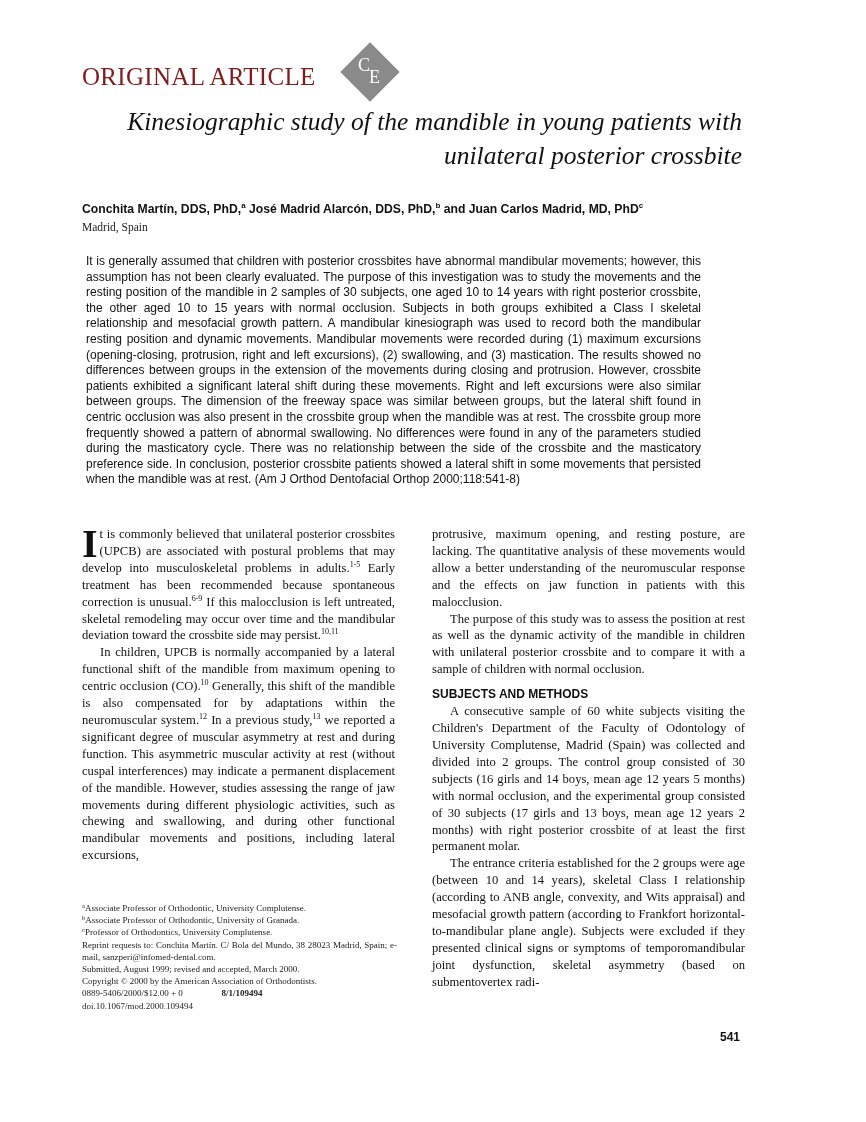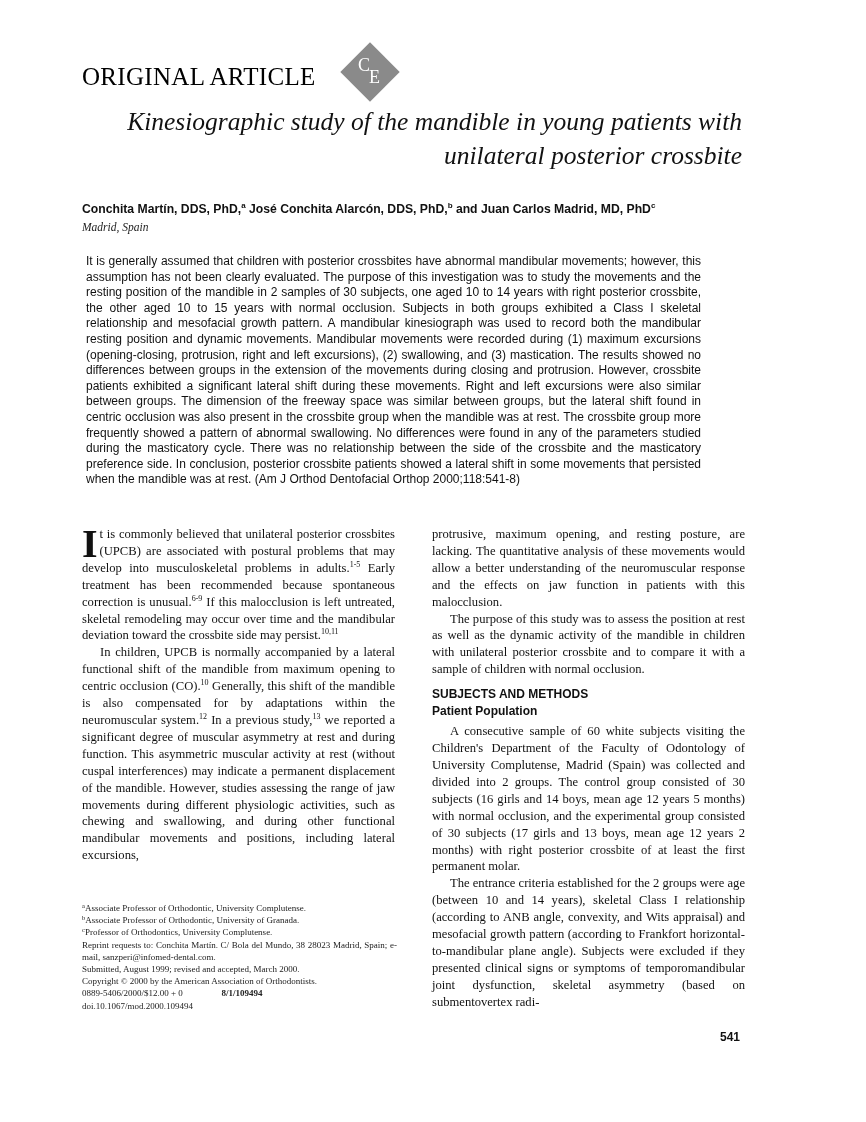--- a/index.html
+++ b/index.html
@@ -19,21 +19,21 @@
       left: 82px;
       top: 48px;
       height: 56px;
       display: flex;
       align-items: center;
     }
     .section-label {
       font-family: "Liberation Serif", serif;
       font-size: 25px;
       letter-spacing: 0.3px;
-      color: #000000;
+      color: #7f1d1d;
       line-height: 1;
     }
     .ce-logo {
       position: absolute;
       left: 341px;
       top: 43px;
       width: 58px;
       height: 58px;
     }
     .ce-logo .diamond {
@@ -90,21 +90,20 @@
       font-size: 8px;
       font-weight: bold;
       vertical-align: 5px;
       line-height: 0;
     }
     .affiliation {
       position: absolute;
       left: 82px;
       top: 221px;
       font-family: "Liberation Serif", serif;
-      font-style: italic;
       font-size: 11.5px;
       color: #222;
     }
     .abstract {
       position: absolute;
       left: 82px;
       top: 250px;
       width: 615px;
       font-family: "Liberation Sans", sans-serif;
       font-size: 12px;
@@ -199,36 +198,35 @@
 </div>
 <div class="ce-logo">
   <div class="diamond"></div>
   <span class="c">C</span>
   <span class="e">E</span>
 </div>
 
 <h1 class="title">Kinesiographic study of the mandible in young patients with unilateral posterior crossbite</h1>
 
 <div class="authors">
-  <span>Conchita Martín, DDS, PhD,</span><sup>a</sup><span> José Conchita Alarcón, DDS, PhD,</span><sup>b</sup><span> and Juan Carlos Madrid, MD, PhD</span><sup>c</sup>
+  <span>Conchita Martín, DDS, PhD,</span><sup>a</sup><span> José Madrid Alarcón, DDS, PhD,</span><sup>b</sup><span> and Juan Carlos Madrid, MD, PhD</span><sup>c</sup>
 </div>
 <div class="affiliation">Madrid, Spain</div>
 
 <p class="abstract">It is generally assumed that children with posterior crossbites have abnormal mandibular movements; however, this assumption has not been clearly evaluated. The purpose of this investigation was to study the movements and the resting position of the mandible in 2 samples of 30 subjects, one aged 10 to 14 years with right posterior crossbite, the other aged 10 to 15 years with normal occlusion. Subjects in both groups exhibited a Class I skeletal relationship and mesofacial growth pattern. A mandibular kinesiograph was used to record both the mandibular resting position and dynamic movements. Mandibular movements were recorded during (1) maximum excursions (opening-closing, protrusion, right and left excursions), (2) swallowing, and (3) mastication. The results showed no differences between groups in the extension of the movements during closing and protrusion. However, crossbite patients exhibited a significant lateral shift during these movements. Right and left excursions were also similar between groups. The dimension of the freeway space was similar between groups, but the lateral shift found in centric occlusion was also present in the crossbite group when the mandible was at rest. The crossbite group more frequently showed a pattern of abnormal swallowing. No differences were found in any of the parameters studied during the masticatory cycle. There was no relationship between the side of the crossbite and the masticatory preference side. In conclusion, posterior crossbite patients showed a lateral shift in some movements that persisted when the mandible was at rest. (Am J Orthod Dentofacial Orthop 2000;118:541-8)</p>
 
 <div class="col col-left">
   <p class="noindent"><span class="dropcap">I</span><span>t is commonly believed that unilateral posterior crossbites (UPCB) are associated with postural problems that may develop into musculoskeletal prob­lems in adults.</span><sup>1-5</sup><span> Early treatment has been recom­mended because spontaneous correction is unusual.</span><sup>6-9</sup><span> If this malocclusion is left untreated, skeletal remodel­ing may occur over time and the mandibular deviation toward the crossbite side may persist.</span><sup>10,11</sup></p>
   <p><span>In children, UPCB is normally accompanied by a lat­eral functional shift of the mandible from maximum opening to centric occlusion (CO).</span><sup>10</sup><span> Generally, this shift of the mandible is also compensated for by adaptations within the neuromuscular system.</span><sup>12</sup><span> In a previous study,</span><sup>13</sup><span> we reported a significant degree of muscular asymmetry at rest and during function. This asymmetric muscular activity at rest (without cuspal interferences) may indicate a permanent displacement of the mandible. However, studies assessing the range of jaw movements during different physiologic activities, such as chewing and swallowing, and during other functional mandibular movements and positions, including lateral excursions,</span></p>
 </div>
 
 <div class="col col-right">
   <p class="noindent">protrusive, maximum opening, and resting posture, are lacking. The quantitative analysis of these movements would allow a better understanding of the neuromuscu­lar response and the effects on jaw function in patients with this malocclusion.</p>
   <p>The purpose of this study was to assess the position at rest as well as the dynamic activity of the mandible in children with unilateral posterior crossbite and to com­pare it with a sample of children with normal occlusion.</p>
   <div class="heading-main">SUBJECTS AND METHODS</div>
-  <div class="heading-sub">Patient Population</div>
   <p>A consecutive sample of 60 white subjects visiting the Children's Department of the Faculty of Odontol­ogy of University Complutense, Madrid (Spain) was collected and divided into 2 groups. The control group consisted of 30 subjects (16 girls and 14 boys, mean age 12 years 5 months) with normal occlusion, and the experimental group consisted of 30 subjects (17 girls and 13 boys, mean age 12 years 2 months) with right posterior crossbite of at least the first permanent molar.</p>
   <p>The entrance criteria established for the 2 groups were age (between 10 and 14 years), skeletal Class I relationship (according to ANB angle, convexity, and Wits appraisal) and mesofacial growth pattern (accord­ing to Frankfort horizontal-to-mandibular plane angle). Subjects were excluded if they presented clinical signs or symptoms of temporomandibular joint dysfunction, skeletal asymmetry (based on submentovertex radi-</p>
 </div>
 
 <div class="footnotes">
   <div><sup>a</sup><span>Associate Professor of Orthodontic, University Complutense.</span></div>
   <div><sup>b</sup><span>Associate Professor of Orthodontic, University of Granada.</span></div>
   <div><sup>c</sup><span>Professor of Orthodontics, University Complutense.</span></div>
   <div class="justify-line">Reprint requests to: Conchita Martín. C/ Bola del Mundo, 38 28023 Madrid, Spain; e-mail, sanzperi@infomed-dental.com.</div>
   <div>Submitted, August 1999; revised and accepted, March 2000.</div>

